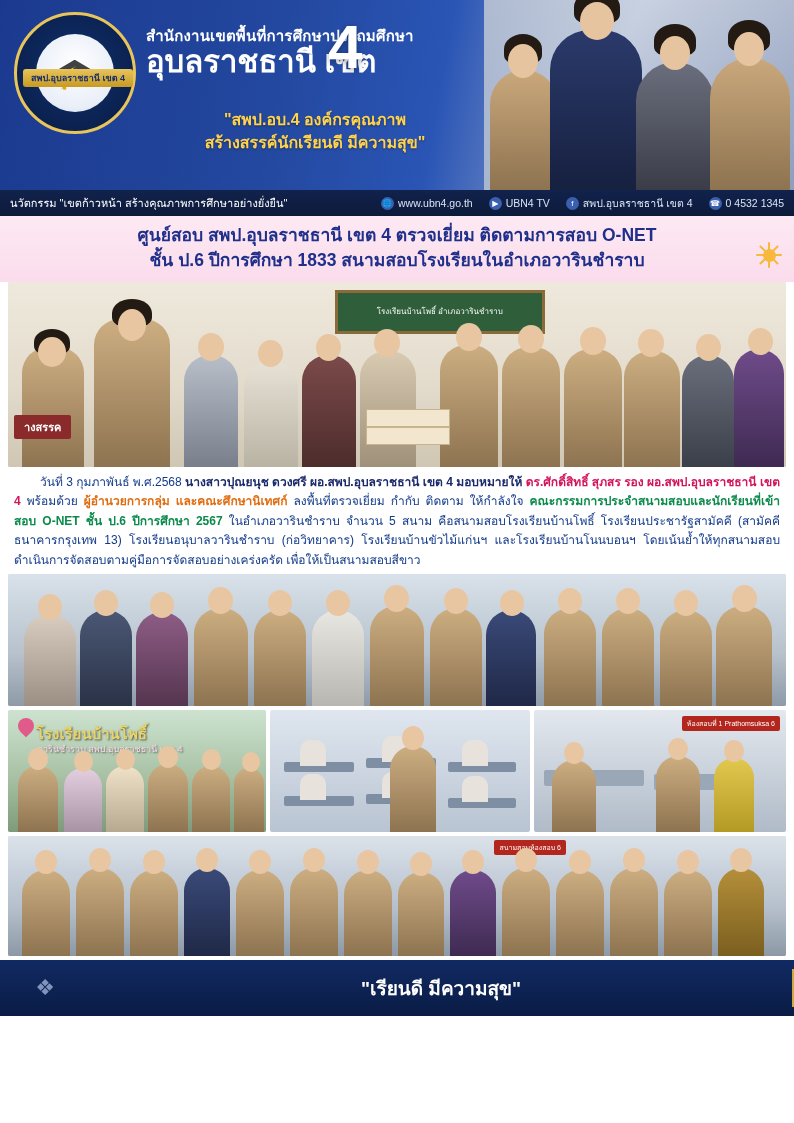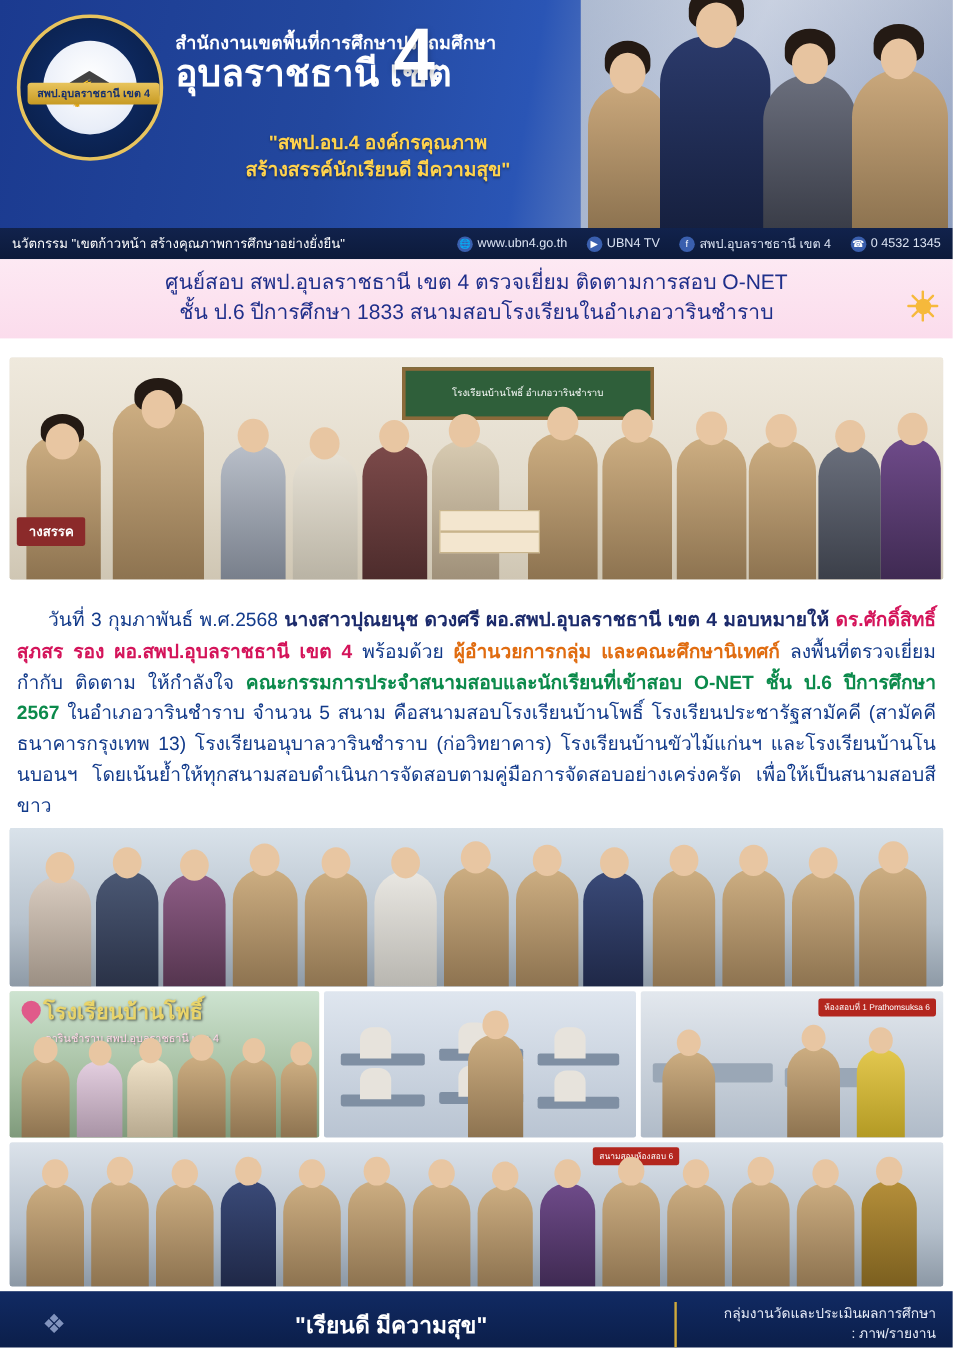--- a/index.html
+++ b/index.html
@@ -86,30 +86,30 @@
   .ci .dot {
     width: 13px;height:13px;border-radius:50%;background:#3a5fae;color:#fff;
     font-size:8px;display:flex;align-items:center;justify-content:center;
   }
 
   
   .title-block {
     background: linear-gradient(#fde9f3,#fbdcec);
     padding: 7px 14px 8px 14px; position: relative;
   }
-  .title-line { color:#1f2f8a; font-size: 17.5px; font-weight: normal; text-align:center; line-height: 1.45; }
+  .title-line { color:#1f2f8a; font-size: 17.5px; font-weight: bold; text-align:center; line-height: 1.45; }
   .sun-icon { position:absolute; right: 12px; top: 26px; width: 26px; height: 26px; }
   .sun-core{position:absolute;left:7px;top:7px;width:13px;height:13px;border-radius:50%;background:#f6b93b;}
   .ray{position:absolute;left:12px;top:0;width:2px;height:26px;background:#f6b93b;border-radius:1px;}
 
   
   .photo { position: relative; overflow: hidden; background:#c9cfd8; }
 
   .ph-main {
-    height: 185px; margin: 16px 8px;
+    height: 185px; margin: 0 8px;
     background: linear-gradient(#e8e3d8, #cfc8b8);
     position: relative; border-radius: 2px;
   }
   .room-wall { position:absolute;inset:0;background:linear-gradient(#efe9dd 0%, #e3dccd 55%, #cfc6b3 100%); }
   .board { position:absolute; left: 42%; top: 8px; width: 210px; height: 44px; background:#2f5f3a; border:3px solid #8b6a3a; }
   .board-txt{position:absolute;left:0;top:12px;width:100%;text-align:center;color:#fff;font-size:8px;}
   .person { position:absolute; bottom:0; border-radius: 26px 26px 0 0; }
   .p-head { position:absolute; border-radius:50%; background:#e8c6a2; }
   .p-hair { position:absolute; border-radius:50% 50% 35% 35%; background:#241a14; }
   .badge-sign {
@@ -122,40 +122,40 @@
 
   .ph-row2 { margin: 0 8px; display:flex; gap:4px; }
   .ph-row2 > div { border-radius: 2px; }
   .ph-c1 { flex: 0 0 258px; height: 122px; }
   .ph-c2 { flex: 0 0 260px; height: 122px; }
   .ph-c3 { flex: 1; height: 122px; }
 
   .ph-bottom { height: 120px; margin: 0 8px; border-radius:2px; }
 
   .map-pin-label {
-    position:absolute; left: 28px; top: 2px; color:#e9d46a; font-size: 18px; font-weight:bold;
+    position:absolute; left: 28px; top: 12px; color:#e9d46a; font-size: 15px; font-weight:bold;
     text-shadow: 1px 1px 2px rgba(0,0,0,.6);
   }
   .map-pin {
     position:absolute; left: 10px; top: 8px; width:16px;height:16px;border-radius:50% 50% 50% 0;
     background:#e05a8a; transform: rotate(-45deg);
   }
   .sub-label{position:absolute;left:30px;top:32px;color:#ffd6e8;font-size:9px;text-shadow:1px 1px 2px rgba(0,0,0,.6);}
 
   .exam-room { background: linear-gradient(#dfe6ef,#b9c4d2); }
   .desk { position:absolute; background:#7f8fa3; border-radius:2px; }
   .tiny-person{position:absolute;border-radius:10px 10px 0 0;}
 
   .sign-red {
     position:absolute; right: 6px; top: 6px; background:#b3261e; color:#fff;
     font-size: 7px; padding: 2px 5px; border-radius:2px;
   }
 
   
-  .body-text { padding: 6px 14px 4px 14px; font-size: 16px; line-height: 1.62; color:#123a8a; text-align: justify; }
+  .body-text { padding: 6px 14px 4px 14px; font-size: 12px; line-height: 1.62; color:#123a8a; text-align: justify; }
   .body-text p { text-indent: 26px; }
   .t-red { color:#d4145a; font-weight:bold; }
   .t-green { color:#0b8a4b; font-weight:bold; }
   .t-orange { color:#e06c10; font-weight:bold; }
   .t-blue { color:#123a8a; }
   .t-dark { color:#1b2a6b; font-weight:bold; }
 
   
   .footer {
     height: 56px; background: linear-gradient(#112a63,#0a1c45);
@@ -392,19 +392,15 @@
     <div class="person" style="left:656px;width:48px;height:86px;background:linear-gradient(#cdae82,#8d7350)"></div>
     <div class="p-head" style="left:669px;bottom:82px;width:22px;height:24px"></div>
     <div class="person" style="left:710px;width:46px;height:88px;background:linear-gradient(#b58f3a,#7b5f1f)"></div>
     <div class="p-head" style="left:722px;bottom:84px;width:22px;height:24px"></div>
   </div>
 
   <div class="footer" style="margin-top:4px;">
     <div class="footer-emblem">❖</div>
     <div class="footer-center">"เรียนดี  มีความสุข"</div>
     <div class="footer-div"></div>
-    <div class="footer-right">
-      <div>กลุ่มงานวัดและประเมินผลการศึกษา</div>
-      <div>: ภาพ/รายงาน</div>
-    </div>
   </div>
 
 </div>
 
 </body></html>

